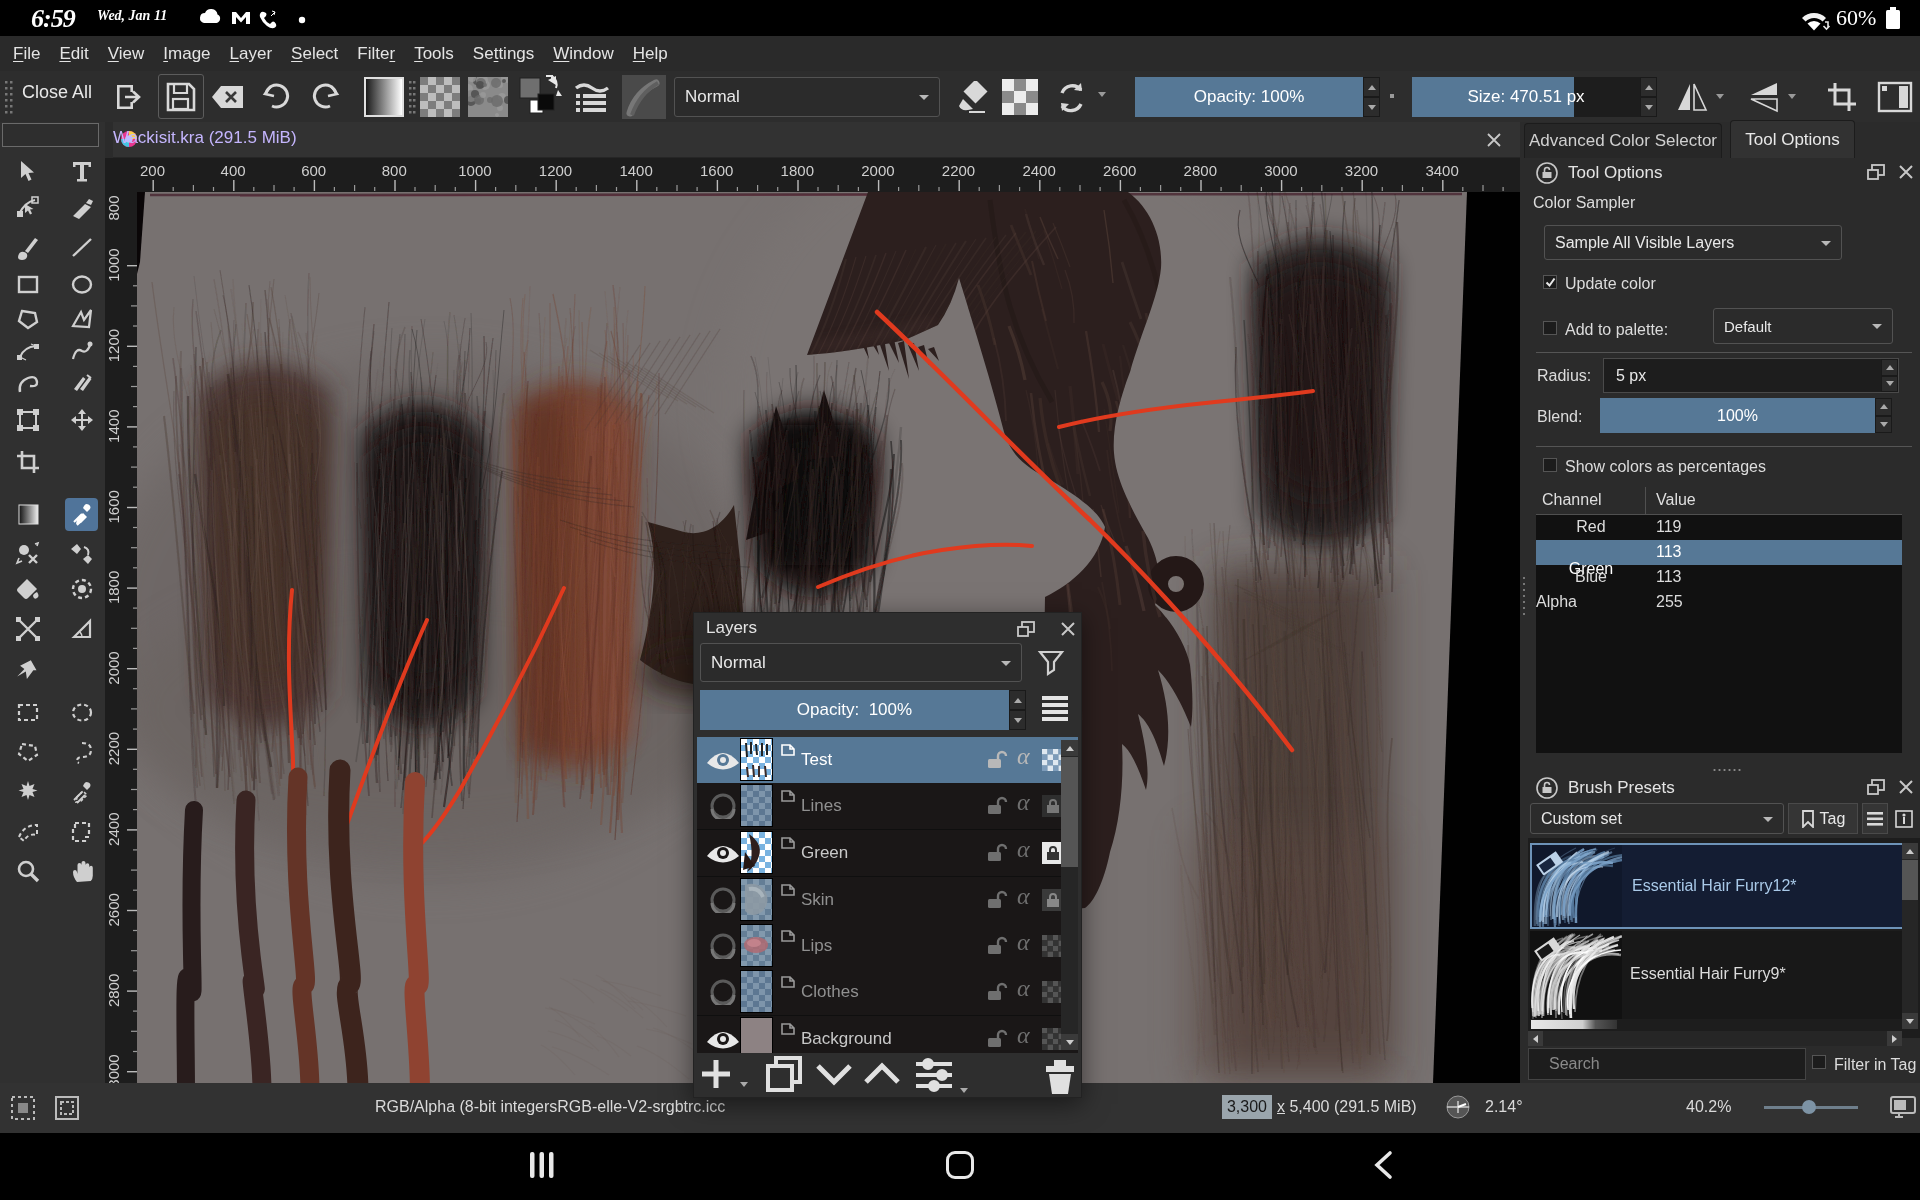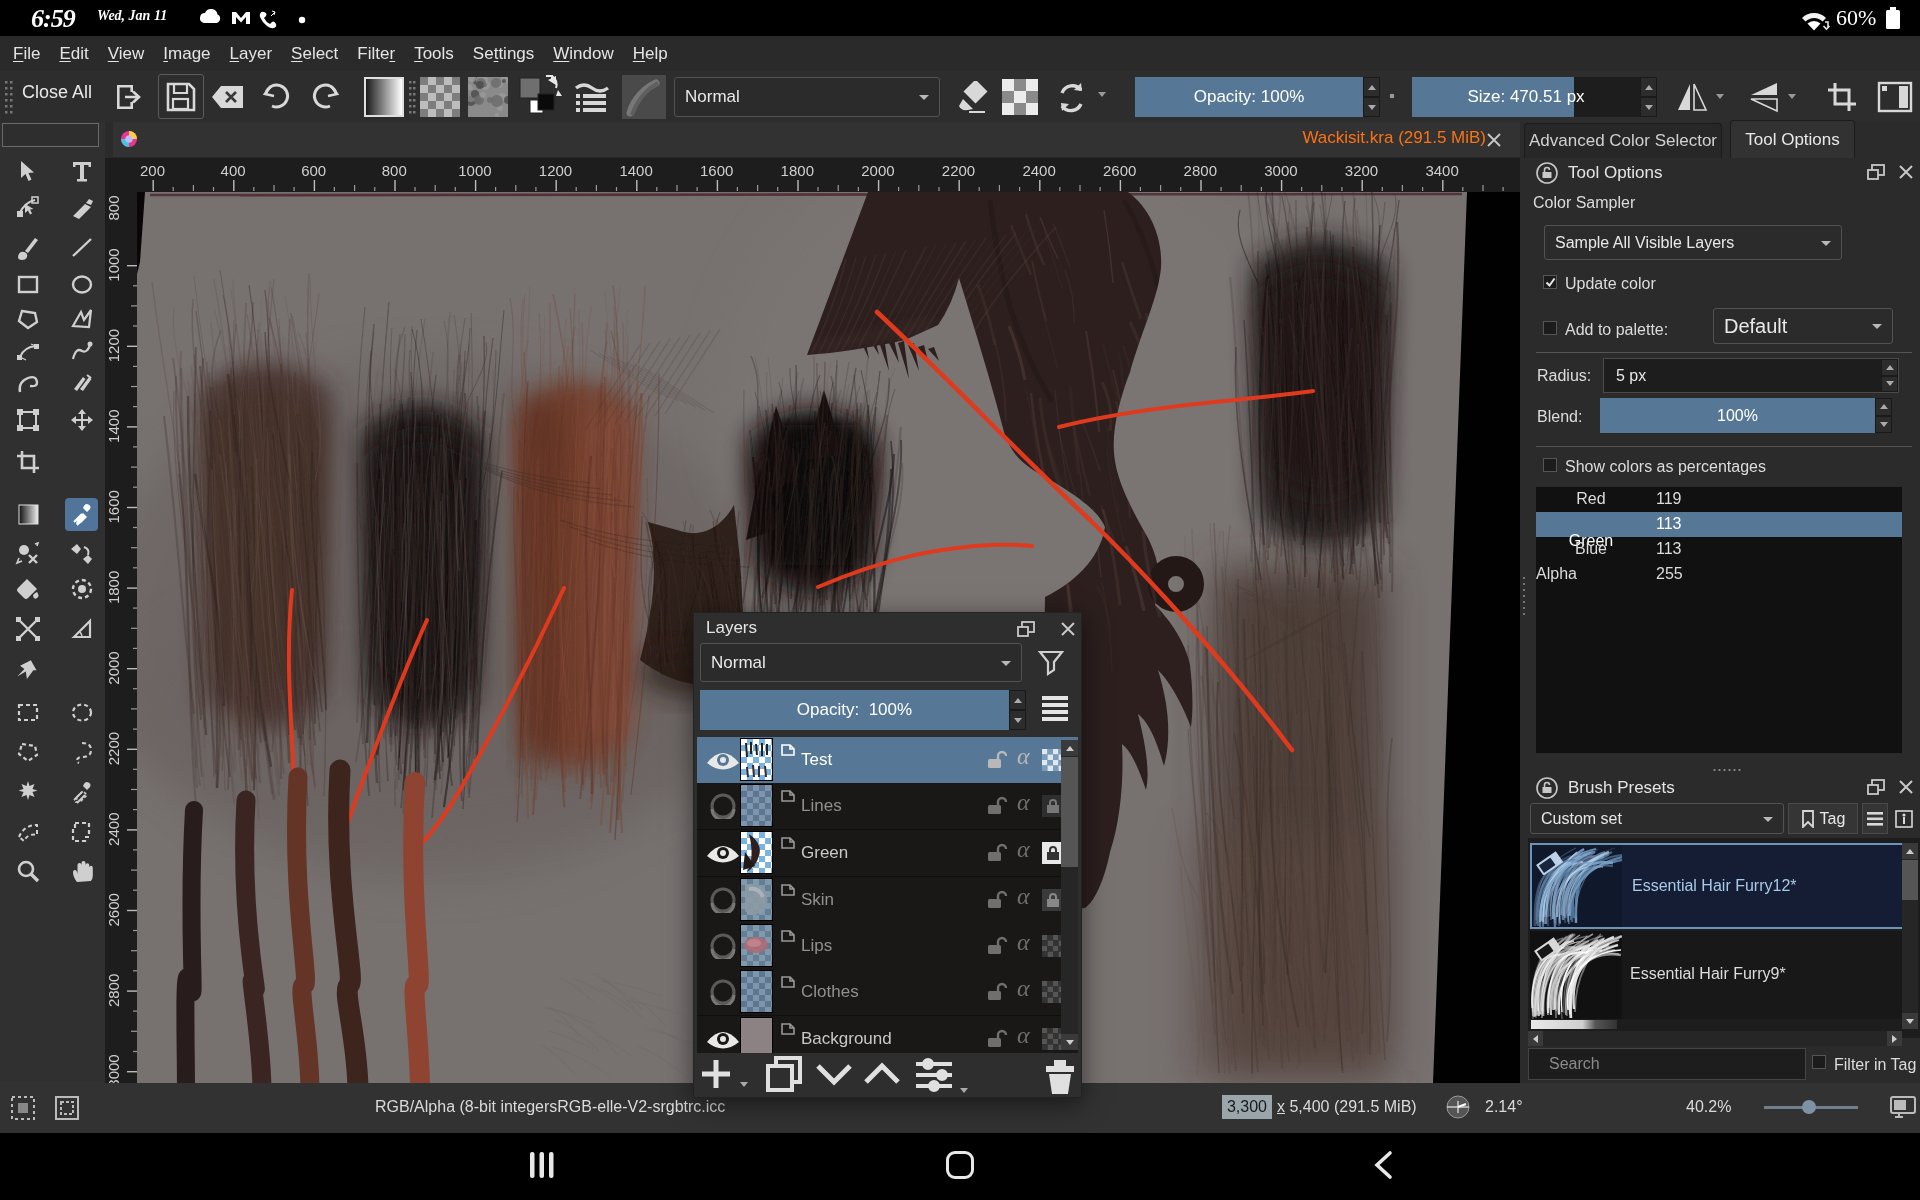--- a/index.html
+++ b/index.html
@@ -449,21 +449,21 @@
 <div class="abs tabbar"></div>
 <div class="abs" style="left:120px;top:130px;width:18px;height:18px">
     <svg width="18" height="18" viewBox="0 0 18 18">
 <circle cx="9" cy="9" r="8" fill="#e8368f"></circle>
       <path d="M9,1 a8,8 0 0 1 8,8 L9,9 Z" fill="#f7d046"></path>
       <path d="M1,9 a8,8 0 0 0 8,8 L9,9 Z" fill="#45c5e2"></path>
       <circle cx="9" cy="9" r="3.5" fill="#fff"></circle>
       <circle cx="9" cy="9" r="3.5" fill="#7a7aff" opacity="0.5"></circle>
     </svg>
   </div>
-<div class="abs" style="left:98px;top:128px;width:1388px;text-align:right;font-size:17px;color:#f97316">Wackisit.kra (291.5 MiB)</div>
+<div class="abs" style="left:113px;top:128px;width:1388px;text-align:left;font-size:17px;color:#c4b5fd">Wackisit.kra (291.5 MiB)</div>
 <svg class="abs" style="left:1486px;top:132px" width="16" height="16" viewBox="0 0 16 16">
     <path d="M2,2 L14,14 M14,2 L2,14" stroke="#c8c8c8" stroke-width="1.8"></path>
   </svg>
 <div class="abs" style="left:1524px;top:123px;width:198px;height:35px;background:#272727;border:1px solid #1c1c1c;border-bottom:none;border-radius:4px 4px 0 0;display:flex;align-items:center;justify-content:center;font-size:17px;color:#d0d0d0">Advanced Color Selector</div>
 <div class="abs" style="left:1730px;top:120px;width:125px;height:38px;background:#323232;border:1px solid #1c1c1c;border-bottom:none;border-radius:4px 4px 0 0;display:flex;align-items:center;justify-content:center;font-size:17px;color:#e8e8e8">Tool Options</div>
 <div class="abs rcorner"></div>
 <svg class="abs hruler" width="1383" height="34" viewBox="0 0 1383 34">
     <text x="0" y="0" fill="none">.</text>
     <text x="15.5" y="18" fill="#cfcfcf" font-size="15" text-anchor="middle" font-family="Liberation Sans">200</text>
     <rect x="15.5" y="22" width="1.4" height="11" fill="#bbb"></rect>
@@ -1922,21 +1922,21 @@
 <div class="abs" style="left:1533px;top:194px;font-size:16px">Color Sampler</div>
 <div class="abs ddown" style="left:1544px;top:225px;width:298px;height:35px;font-size:16px">Sample All Visible Layers<span class="ddarrow"></span></div>
 <div class="abs cb" style="left:1543px;top:275px">
     <svg width="13" height="13" viewBox="0 0 13 13">
       <path d="M2.5,6.5 l3,3 l5,-7" stroke="#e8e8e8" stroke-width="2" fill="none"></path>
     </svg>
   </div>
 <div class="abs" style="left:1565px;top:275px;font-size:16px">Update color</div>
 <div class="abs cb" style="left:1543px;top:321px"></div>
 <div class="abs" style="left:1565px;top:321px;font-size:16px">Add to palette:</div>
-<div class="abs ddown" style="left:1713px;top:308px;width:180px;height:36px;font-size:20px">Default<span class="ddarrow"></span></div>
+<div class="abs ddown" style="left:1713px;top:308px;width:180px;height:36px;font-size:15px">Default<span class="ddarrow"></span></div>
 <div class="abs" style="left:1536px;top:352px;width:376px;height:1px;background:#555"></div>
 <div class="abs" style="left:1537px;top:367px;font-size:16px">Radius:</div>
 <div class="abs" style="left:1603px;top:358px;width:296px;height:35px;display:flex;border:1px solid #4a4a4a">
  <div style="flex:1;background:#1d1d1d;display:flex;align-items:center;padding-left:12px;font-size:16px;color:#e8e8e8">5 px</div>
  <div class="spin">
       <div>
         <div class="uarr"></div>
       </div>
       <div>
         <div class="darr"></div>
@@ -1952,20 +1952,24 @@
       </div>
       <div>
         <div class="darr"></div>
       </div>
     </div>
   </div>
 <div class="abs" style="left:1536px;top:446px;width:376px;height:1px;background:#555"></div>
 <div class="abs cb" style="left:1543px;top:458px"></div>
 <div class="abs" style="left:1565px;top:458px;font-size:16px">Show colors as percentages</div>
 <div class="abs" style="left:1536px;top:487px;width:366px;height:266px;background:#111">
+ <div style="height:28px;background:#2b2b2b;border-bottom:1px solid #505050;display:flex;font-size:16px;color:#dfdfdf">
+  <div style="width:110px;padding:4px 0 0 6px;border-right:1px solid #505050">Channel</div>
+      <div style="padding:4px 0 0 10px">Value</div>
+    </div>
  <div style="height:25px;display:flex;font-size:16px">
       <div style="width:110px;text-align:center;padding-top:3px">Red</div>
       <div style="padding:3px 0 12px 10px">119</div>
     </div>
  <div style="height:25px;display:flex;font-size:16px;background:#567896;color:#fff">
       <div style="width:110px;text-align:center;padding-top:20px">Green</div>
       <div style="padding:3px 0 0 10px">113</div>
     </div>
  <div style="height:25px;display:flex;font-size:16px">
       <div style="width:110px;text-align:center;padding-top:3px">Blue</div>

